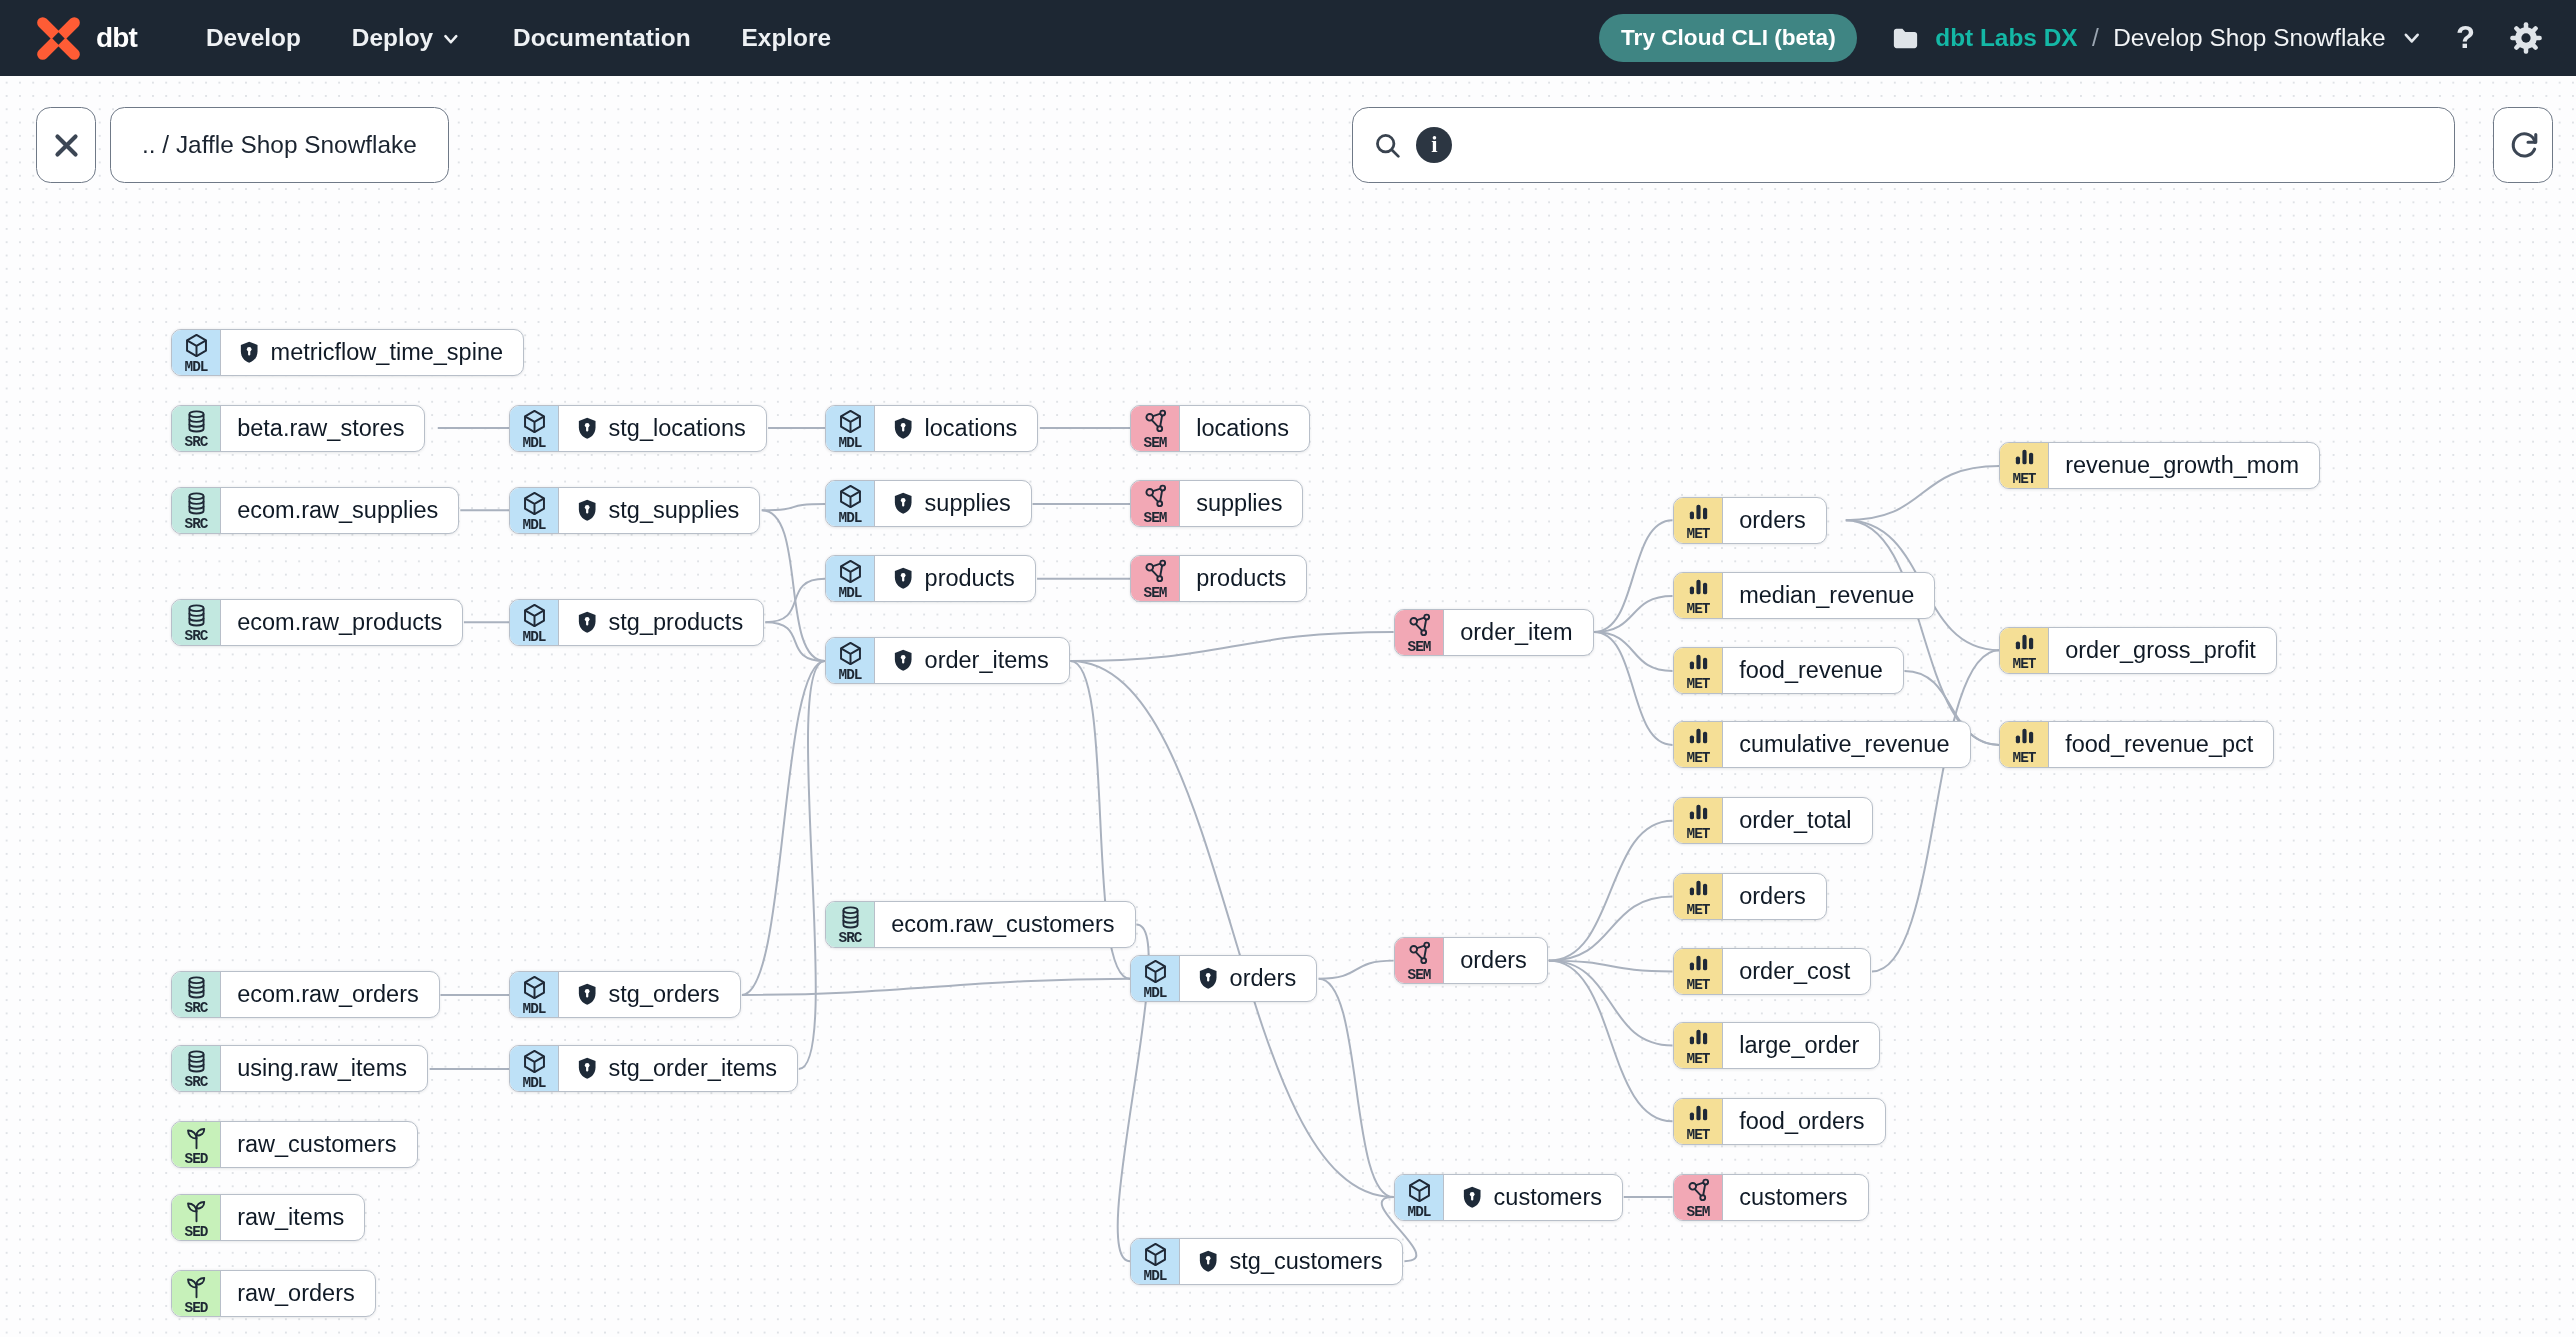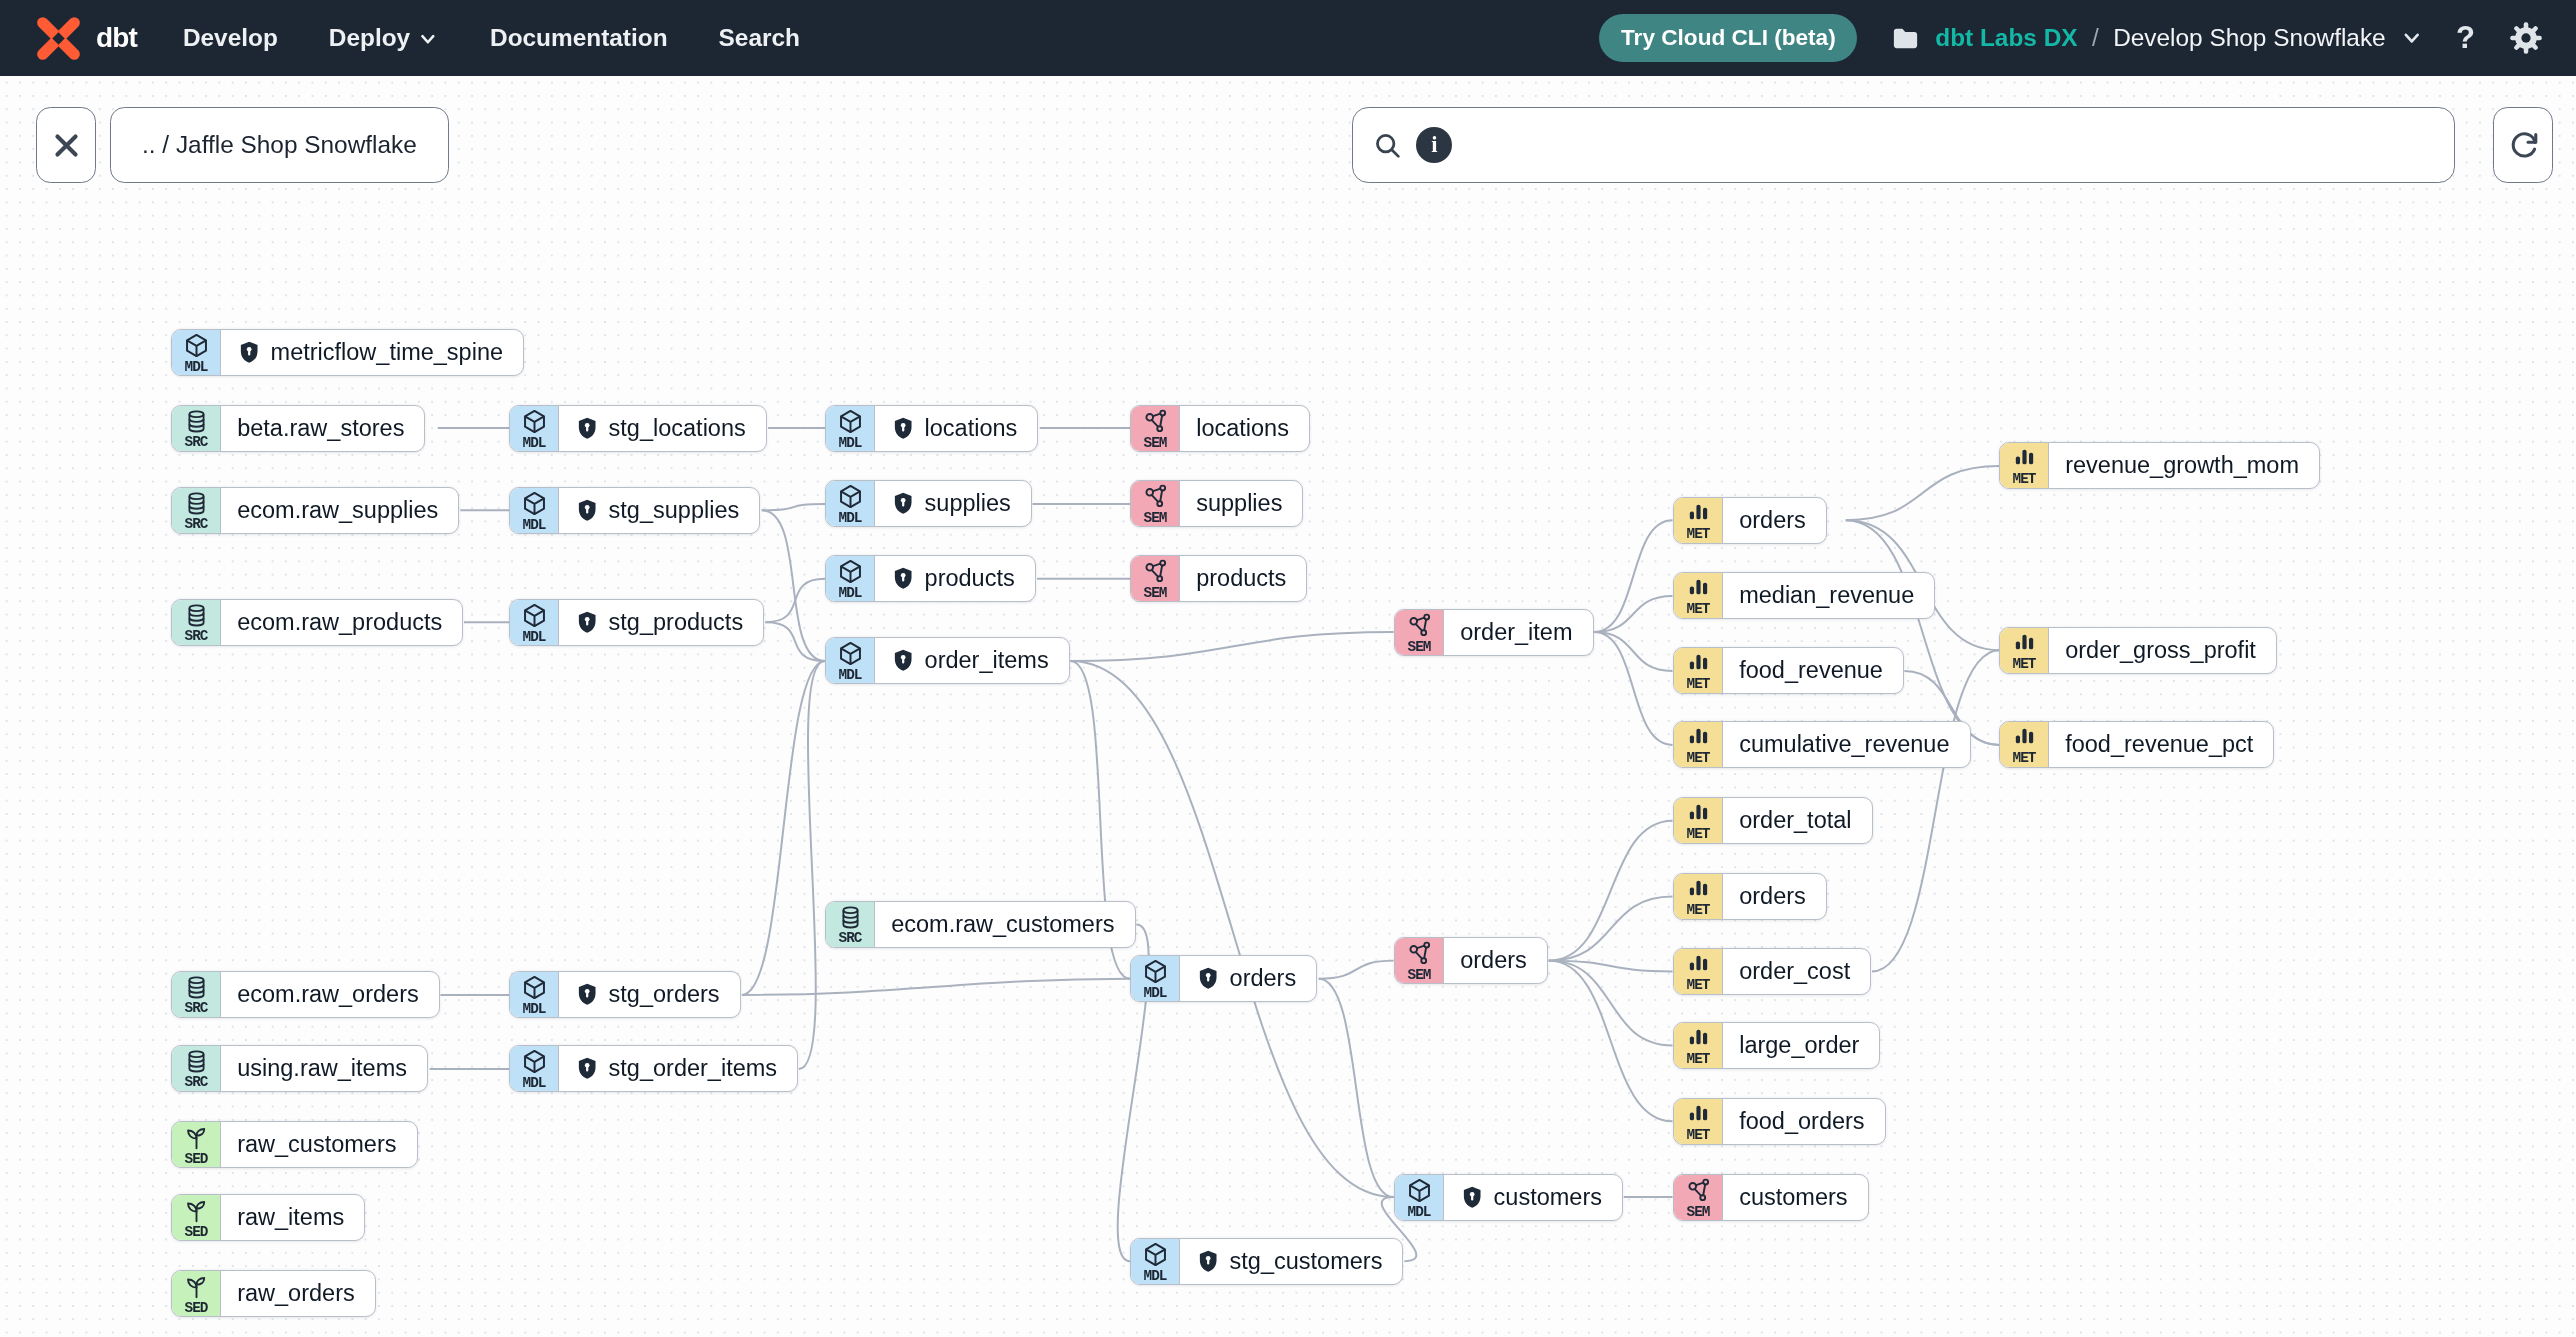--- a/index.html
+++ b/index.html
@@ -8,21 +8,21 @@
   body { font-family: "Liberation Sans", sans-serif; background: #fdfdfe; }
 
   
   header {
     position: relative; width: 100%; height: 76px;
     background: #1d2733; display: flex; align-items: center;
     padding: 0 32.5px; color: #eef1f4; z-index: 10;
   }
   .brand { display: flex; align-items: center; gap: 12.6px; }
   .brand-text { font-size: 28px; font-weight: 700; color: #ffffff; letter-spacing: -0.9px; }
-  .main-nav { display: flex; align-items: center; gap: 51px; margin-left: 46px; }
+  .main-nav { display: flex; align-items: center; gap: 51px; margin-left: 69px; }
   .nav-item { display: flex; align-items: center; gap: 7.2px; font-size: 24.4px; font-weight: 700;
               color: #eef1f4; cursor: pointer; white-space: nowrap; }
   .header-right { margin-left: auto; display: flex; align-items: center; gap: 32.5px; }
   .cta { border: none; border-radius: 902px; background: #3f8583; color: #ffffff;
          font-family: inherit; font-size: 22.6px; font-weight: 700; padding: 10.8px 21.7px; cursor: pointer; }
   .crumbs { display: flex; align-items: center; gap: 14.4px; font-size: 24.4px; }
   .crumbs .account { font-weight: 700; color: #14b8a6; }
   .crumbs .sep { color: #9aa5b1; }
   .crumbs .project { color: #f2f4f6; }
   .help { font-size: 31px; font-weight: 700; color: #e3e7ec; cursor: pointer; }
@@ -104,21 +104,21 @@
       </svg>
     </span>
     <span class="brand-text">dbt</span>
   </div>
   <nav class="main-nav">
       <a class="nav-item">Develop</a>
       <a class="nav-item">Deploy<span><svg viewBox="0 0 16 16" width="21.7" height="21.7" fill="none" stroke="#eef1f4" stroke-width="1.9" stroke-linecap="round" stroke-linejoin="round" style="vertical-align:-3.6px">
             <polyline points="4 6 8 10.5 12 6"></polyline>
           </svg></span></a>
       <a class="nav-item">Documentation</a>
-      <a class="nav-item">Search</a>
+      <a class="nav-item">Explore</a>
     </nav>
   <div class="header-right">
     <button class="cta">Try Cloud CLI (beta)</button>
     <div class="crumbs">
       <span class="iconbtn">
         <svg viewBox="0 0 24 24" width="31" height="31" fill="#dfe4e9">
           <path d="M3 6.5 C3 5.4 3.9 4.5 5 4.5 H9.6 L11.8 7 H19 C20.1 7 21 7.9 21 9 V17.5 C21 18.6 20.1 19.5 19 19.5 H5 C3.9 19.5 3 18.6 3 17.5 Z"></path>
         </svg>
       </span>
       <span class="account">dbt Labs DX</span>

